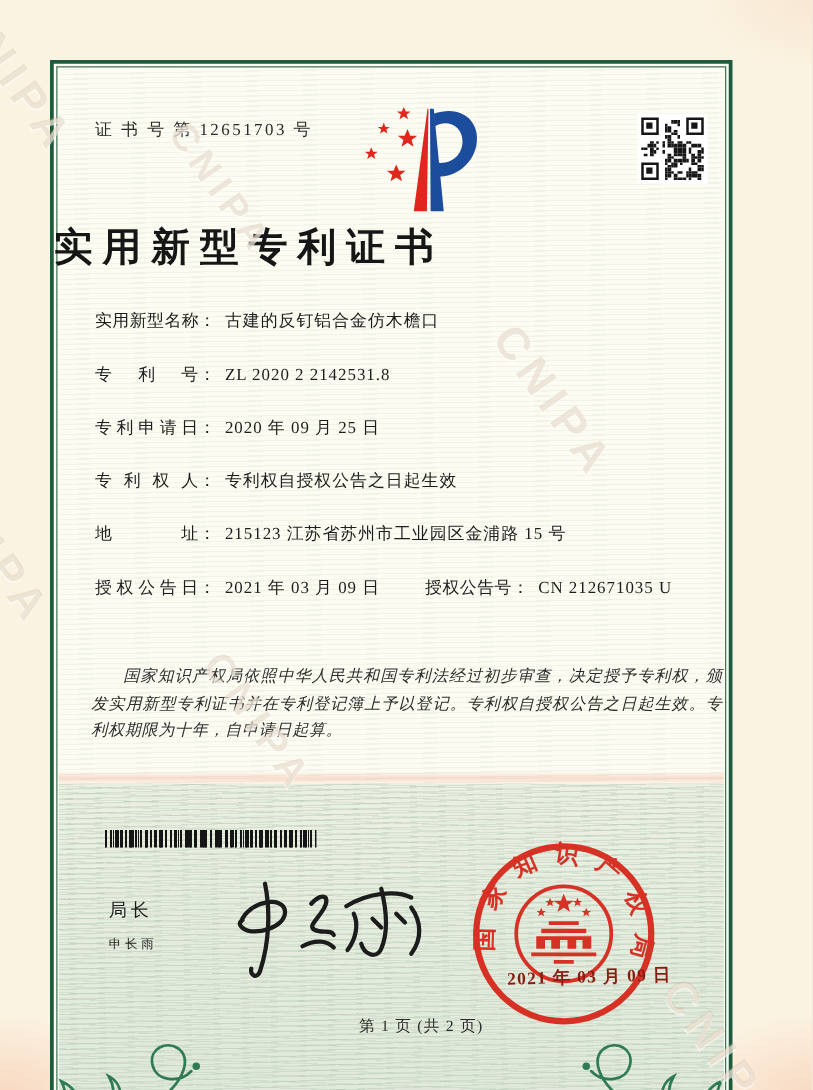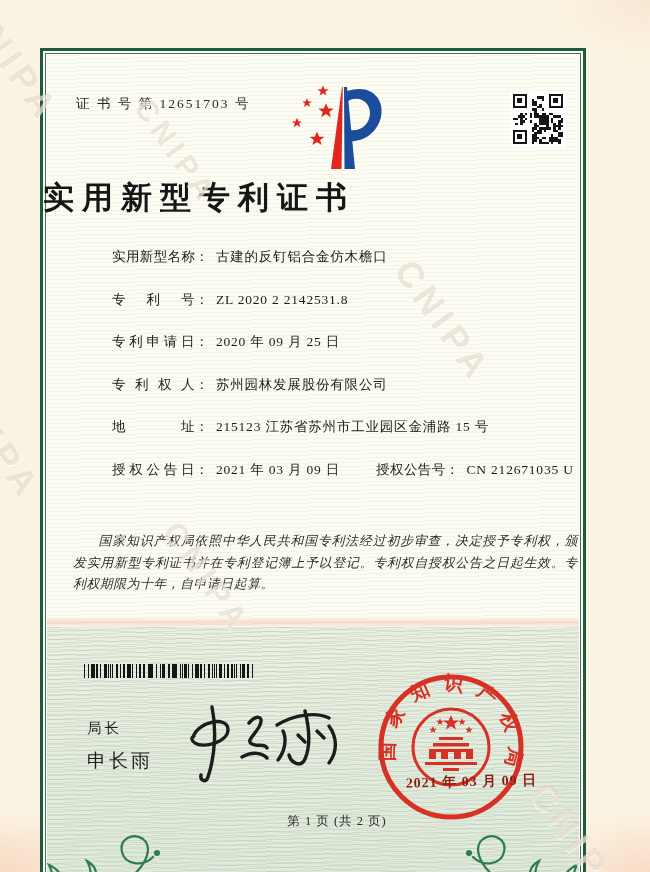--- a/index.html
+++ b/index.html
@@ -35,35 +35,35 @@
   .qr-grid { position:relative; width:50px; height:50px; display:grid;
     grid-template-columns:repeat(21,1fr); grid-template-rows:repeat(21,1fr); }
   .qr-grid .m { background:#161616; }
   .finder { position:absolute; width:14px; height:14px; border:2.2px solid #161616; background:#fff; }
   .finder::after { content:""; position:absolute; left:2.3px; top:2.3px; width:5px; height:5px; background:#161616; }
   .f-tl { left:0; top:0; } .f-tr { right:0; top:0; } .f-bl { left:0; bottom:0; }
   .doc-title { position:absolute; left:0; right:0; top:126px; text-align:left; font-size:31px;
     font-weight:700; letter-spacing:8px; color:#161616; z-index:5; }
   .fields { position:absolute; left:33px; top:197px; right:30px; z-index:5; display:flex; flex-direction:column; gap:24.5px; }
   .frow { font-size:13.5px; color:#1d1d1d; white-space:nowrap; letter-spacing:0.4px; }
-  .flabel { display:inline-block; width:83px; text-align:justify; text-align-last:justify; vertical-align:bottom;margin-left:36px; }
+  .flabel { display:inline-block; width:83px; text-align:justify; text-align-last:justify; vertical-align:bottom; }
   .fcolon { margin-right:7px; }
   .fvalue { letter-spacing:0.8px; }
   .fgap { display:inline-block; width:36px; }
   .paragraphs { position:absolute; left:30px; top:462px; width:505px; z-index:5;
     font-size:12.8px; line-height:21.5px; color:#2c2c2c; font-style:italic; text-align:justify;margin-top:18px; }
   .paragraphs p { text-indent:2em; letter-spacing:0.6px; }
   .barcode { position:absolute; left:41px; top:613px; width:169px; height:14px; z-index:5;
     background:
       repeating-linear-gradient(90deg,#151515 0 1.5px, rgba(0,0,0,0) 1.5px 4px),
       repeating-linear-gradient(90deg,#151515 0 1px, rgba(0,0,0,0) 1px 6.5px),
       repeating-linear-gradient(90deg, rgba(0,0,0,0) 0 9px, #151515 9px 11.5px);}
   .issuer-title { position:absolute; left:44px; top:668px; font-size:14.5px; letter-spacing:3px; color:#1d1d1d;
     font-family:"Liberation Sans","DejaVu Sans",sans-serif; z-index:5; }
-  .issuer-name { position:absolute; left:44px; top:697px; font-size:19px; letter-spacing:3px; color:#1d1d1d;
+  .issuer-name { position:absolute; left:44px; top:697px; font-size:10px; letter-spacing:3px; color:#1d1d1d;
     font-family:"Liberation Sans","DejaVu Sans",sans-serif; z-index:5; }
   .signature { position:absolute; left:136px; top:648px; z-index:6; }
   .seal { position:absolute; left:326px; top:616px; z-index:5; opacity:0.95; }
   .seal-date { position:absolute; left:336px; top:722px; width:185px; text-align:center; z-index:6;
     font-size:14px; letter-spacing:1px; color:#8a1d12; font-weight:700; transform:rotate(-1.5deg); }
   .page-footer { position:absolute; left:0; right:0; top:762px; text-align:center;
     font-size:12.5px; letter-spacing:1px; color:#2a2a2a; z-index:5;padding-left:48px; }
   .ornament { position:absolute; z-index:4; }
   .orn-bl { left:-16px; bottom:-14px; }
   .orn-br { right:-16px; bottom:-14px; transform:scaleX(-1); }
@@ -558,21 +558,21 @@
       <div class="frow">
         <span class="flabel">实用新型名称</span><span class="fcolon">：</span><span class="fvalue">古建的反钉铝合金仿木檐口</span>
       </div>
       <div class="frow">
         <span class="flabel">专利号</span><span class="fcolon">：</span><span class="fvalue">ZL 2020 2 2142531.8</span>
       </div>
       <div class="frow">
         <span class="flabel">专利申请日</span><span class="fcolon">：</span><span class="fvalue">2020 年 09 月 25 日</span>
       </div>
       <div class="frow">
-        <span class="flabel">专利权人</span><span class="fcolon">：</span><span class="fvalue">苏州园林发展股份有限公司</span>
+        <span class="flabel">专利权人</span><span class="fcolon">：</span><span class="fvalue">专利权自授权公告之日起生效</span>
       </div>
       <div class="frow">
         <span class="flabel">地址</span><span class="fcolon">：</span><span class="fvalue">215123 江苏省苏州市工业园区金浦路 15 号</span>
       </div>
       <div class="frow">
         <span class="flabel">授权公告日</span><span class="fcolon">：</span><span class="fvalue">2021 年 03 月 09 日</span><span class="fgap"></span><span>授权公告号</span><span class="fcolon">：</span><span class="fvalue">CN 212671035 U</span>
       </div>
     </div>
 
     <div class="paragraphs">

